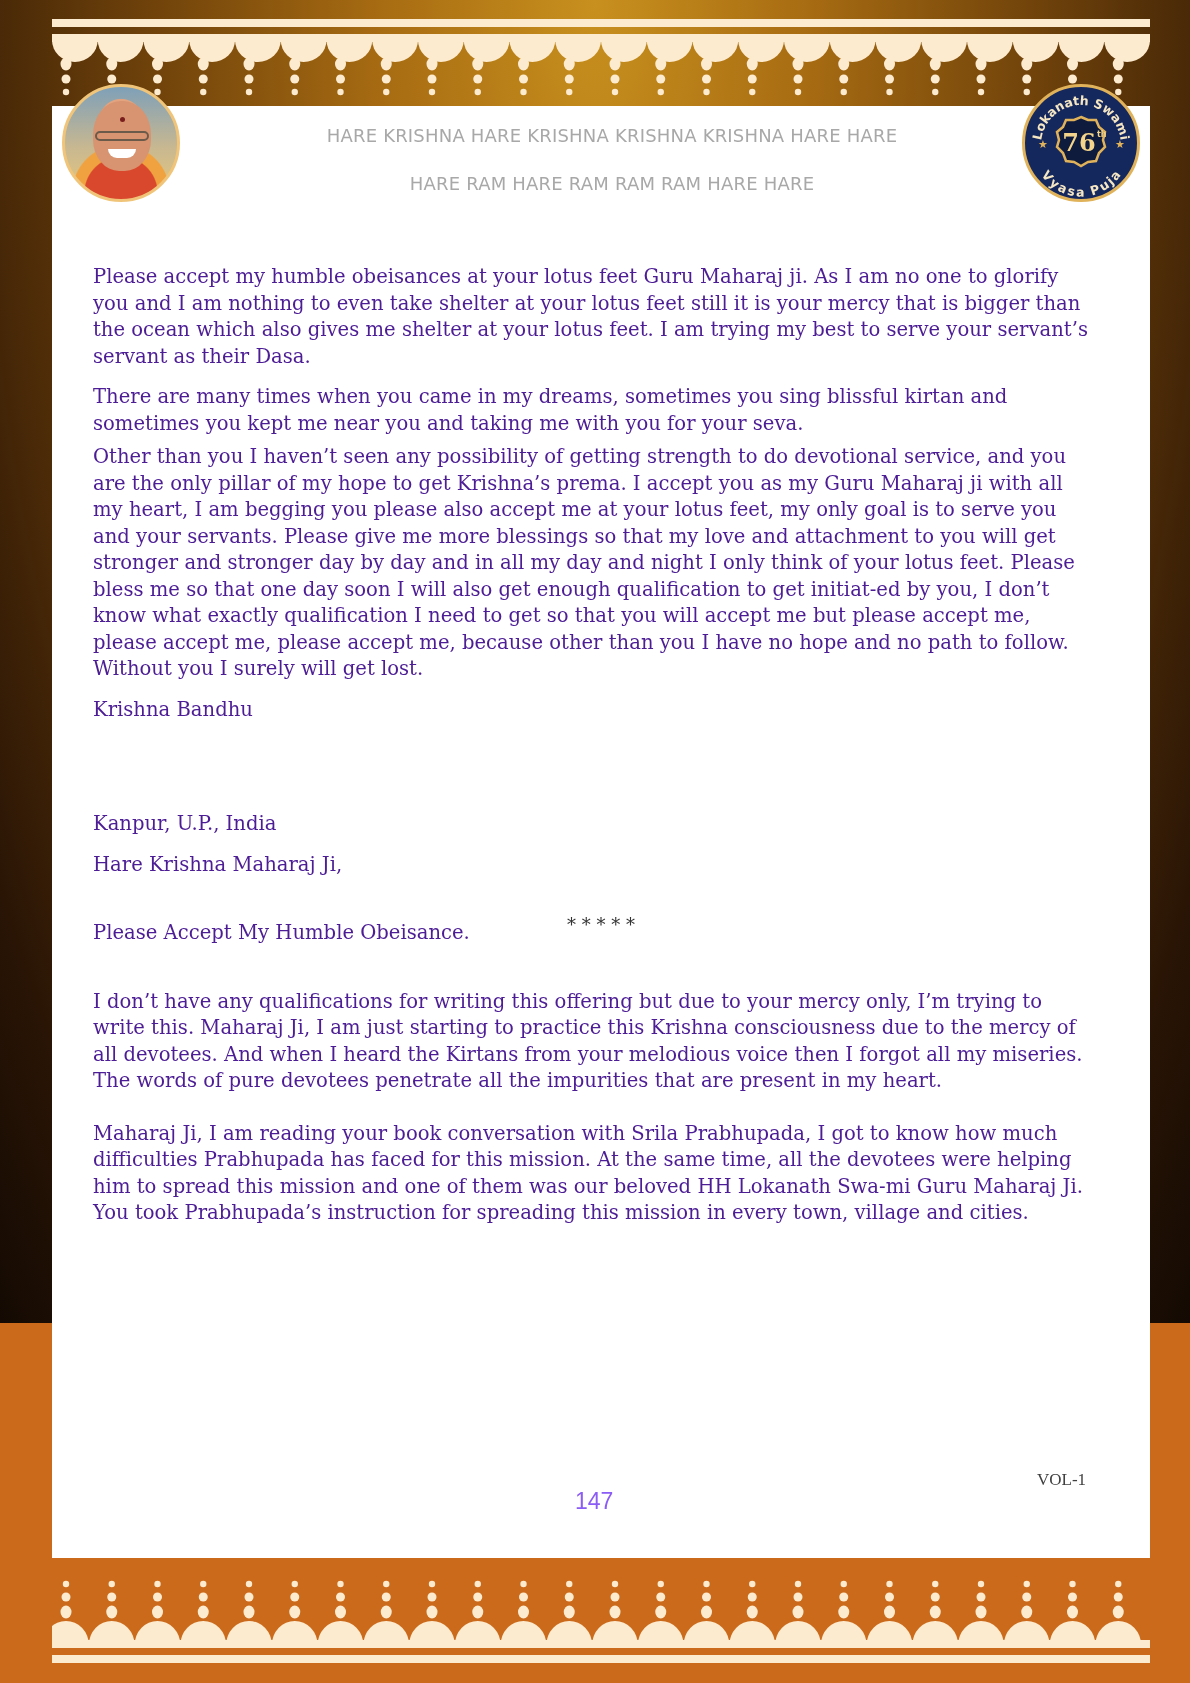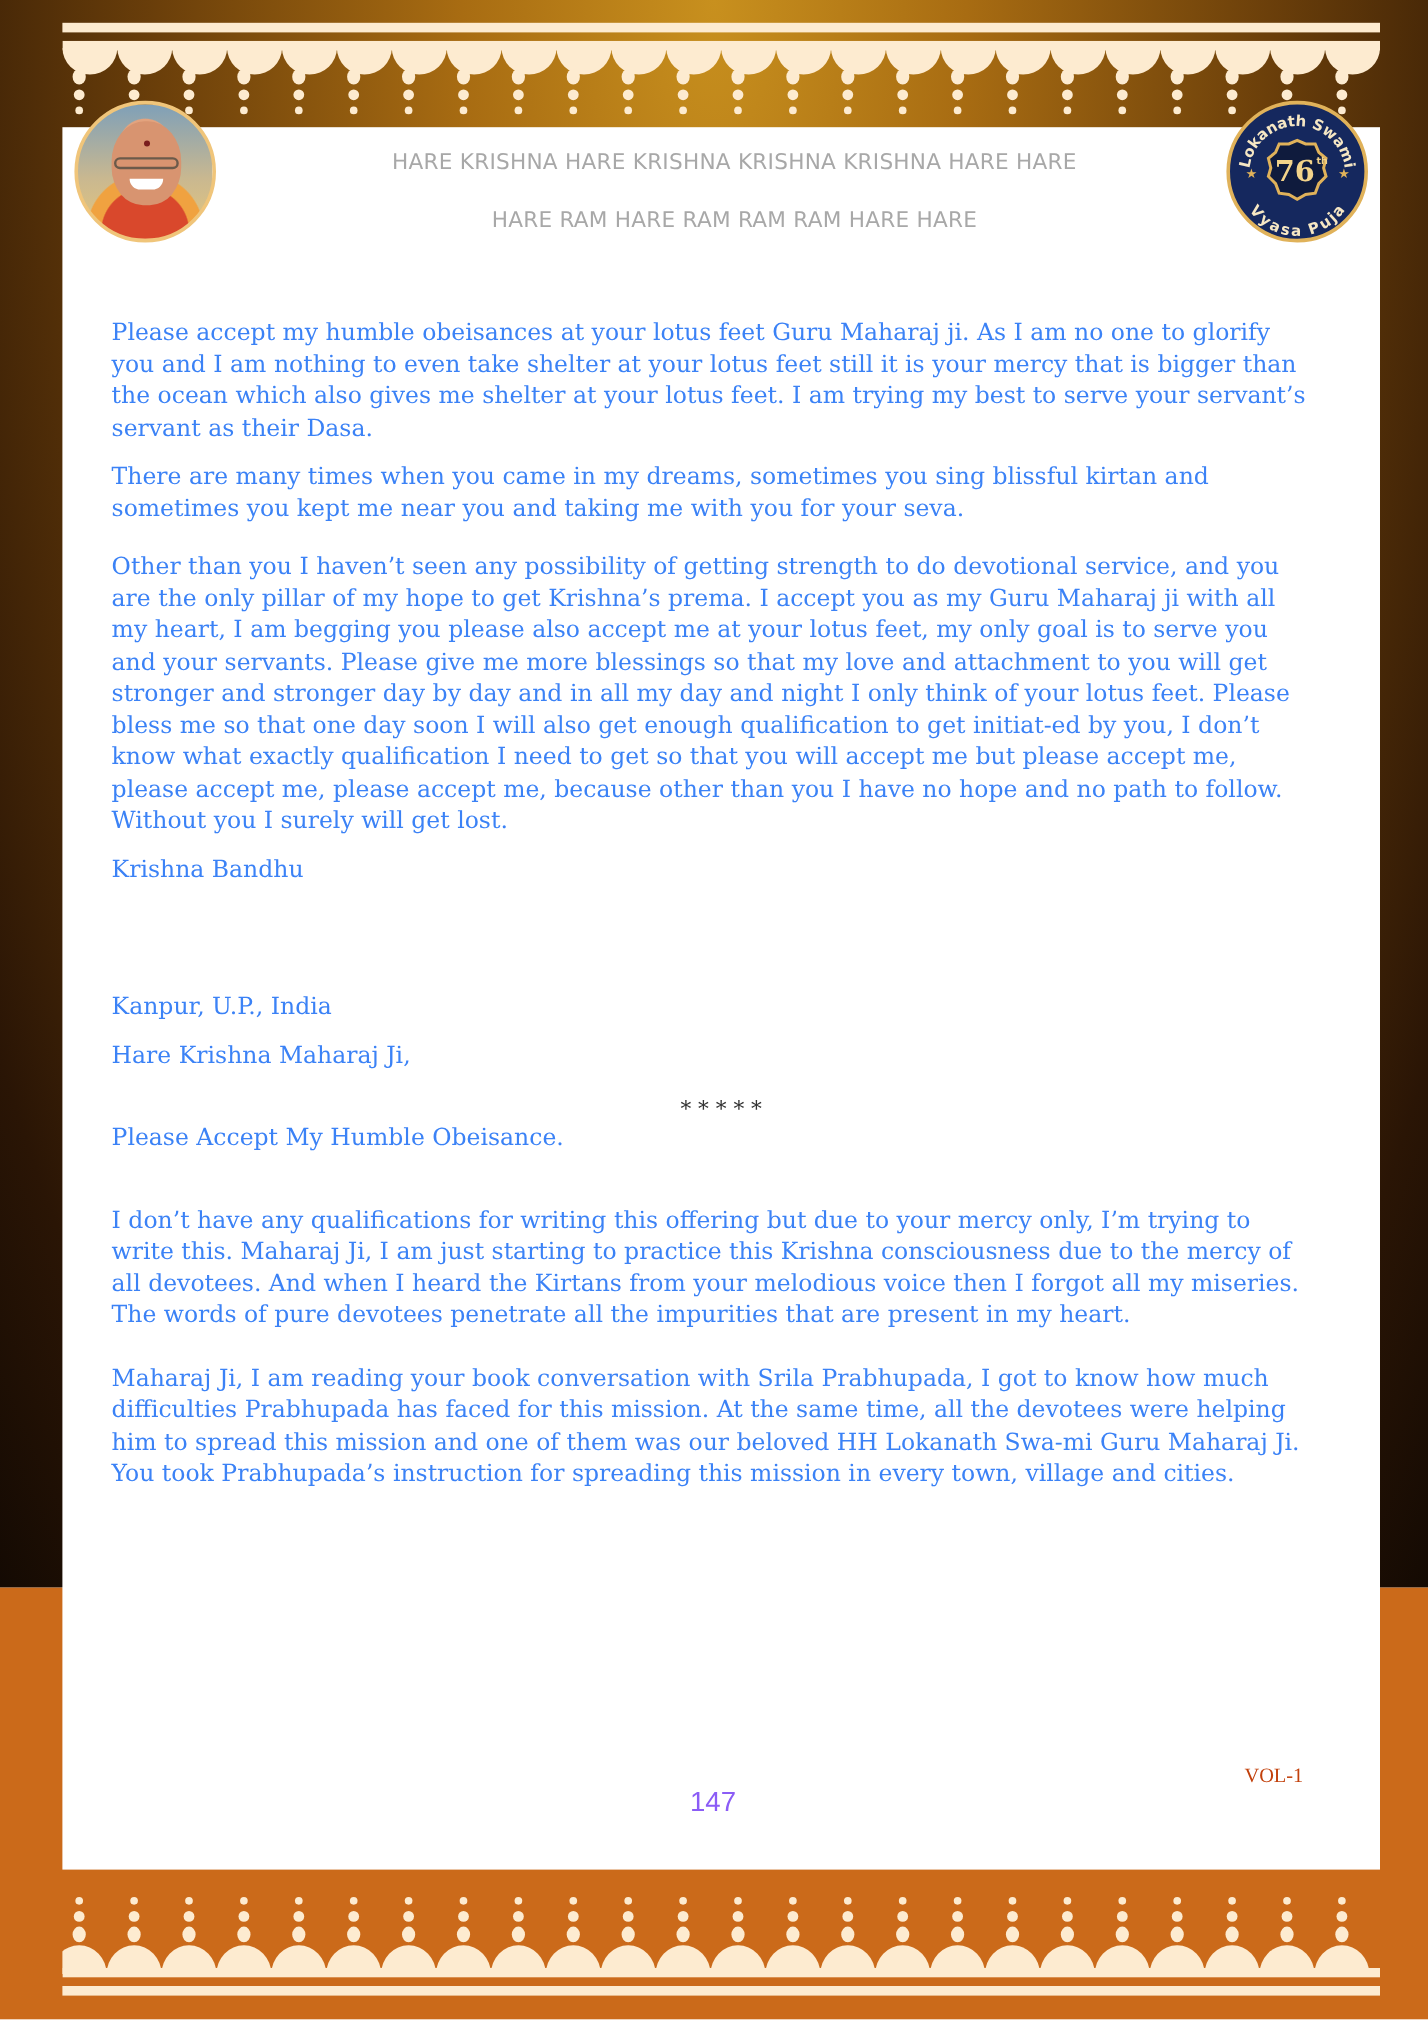--- a/index.html
+++ b/index.html
@@ -21,25 +21,25 @@
   .avatar .face { position:absolute; left:28px; top:14px; width:58px; height:70px; border-radius:48% 48% 45% 45%;
     background:#d89470; }
   .avatar .glasses { position:absolute; left:30px; top:44px; width:54px; height:10px; border:2px solid #6b5a4a; border-radius:6px; box-sizing:border-box; }
   .avatar .smile { position:absolute; left:43px; top:62px; width:28px; height:9px; background:#fff; border-radius:0 0 14px 14px; }
   .avatar .tilak { position:absolute; left:55px; top:30px; width:5px; height:5px; border-radius:50%; background:#7a1d1d; }
   .badge { position:absolute; left:1022px; top:84px; width:118px; height:118px; border-radius:50%;
     background:#15285e; border:3px solid #e0b25a; box-sizing:border-box; }
   .badge svg { position:absolute; left:0; top:0; }
   .mantra { position:absolute; left:180px; width:864px; text-align:center; color:#a8a8a8;
     font-family:"DejaVu Sans", sans-serif; font-size:18px; letter-spacing:0.2px; }
-  .content { position:absolute; left:93px; top:264px; width:1005px; color:#3b82f6;
+  .content { position:absolute; left:93px; top:264px; width:1005px; color:#4c1d95;
     font-family:"DejaVu Serif", serif; font-size:19.6px; line-height:26.5px; }
   .content p { margin:0; }
   .stars { position:absolute; left:0; width:1098px; text-align:center; font-size:18px; color:#333; }
-  .vol { position:absolute; left:1037px; top:1470px; font-family:"Liberation Serif", serif; font-size:17px; color:#c2410c; }
+  .vol { position:absolute; left:1037px; top:1470px; font-family:"Liberation Serif", serif; font-size:17px; color:#404040; }
   .pagenum { position:absolute; left:575px; top:1488px; font-family:"Liberation Sans", sans-serif; font-size:23px; color:#8b5cf6; }
 </style>
 </head>
 <body>
 
 <div class="bg-top"></div>
 <div class="bg-bottom"></div>
 
 <div class="rail" style="top:19px;height:8px;"></div>
 <svg class="border-svg" id="top-border" style="top:34px;" width="1098" height="70">
@@ -272,21 +272,21 @@
     <polygon points="56,30 63,33 71,33 74,40 80,45 78,53 80,60 74,66 71,74 63,75 56,79 49,75 41,74 38,66 32,60 34,53 32,45 38,40 41,33 49,33" fill="#0f1b3d" stroke="#e0b25a" stroke-width="2.5"></polygon>
     <text x="13" y="61" font-size="11" fill="#e0b25a" font-family="DejaVu Sans, sans-serif">★</text>
     <text x="90" y="61" font-size="11" fill="#e0b25a" font-family="DejaVu Sans, sans-serif">★</text>
     <text x="54" y="64" text-anchor="middle" font-family="DejaVu Serif, serif" font-weight="bold" font-size="24" fill="#f3d48a" id="badge-num">76</text>
     <text x="72" y="50" font-family="DejaVu Sans, sans-serif" font-weight="bold" font-size="8" fill="#f3d48a" id="badge-suf">th</text>
   </svg>
 </div>
 
 <div class="content">
   <p style="margin-bottom:14px;">Please accept my humble obeisances at your lotus feet Guru Maharaj ji. As I am no one to glorify you and I am nothing to even take shelter at your lotus feet still it is your mercy that is bigger than the ocean which also gives me shelter at your lotus feet. I am trying my best to serve your servant’s servant as their Dasa.</p>
-  <p style="margin-bottom:22px;">There are many times when you came in my dreams, sometimes you sing blissful kirtan and sometimes you kept me near you and taking me with you for your seva.</p>
+  <p style="margin-bottom:7px;">There are many times when you came in my dreams, sometimes you sing blissful kirtan and sometimes you kept me near you and taking me with you for your seva.</p>
   <p style="margin-bottom:14px;">Other than you I haven’t seen any possibility of getting strength to do devotional service, and you are the only pillar of my hope to get Krishna’s prema. I accept you as my Guru Maharaj ji with all my heart, I am begging you please also accept me at your lotus feet, my only goal is to serve you and your servants. Please give me more blessings so that my love and attachment to you will get stronger and stronger day by day and in all my day and night I only think of your lotus feet. Please bless me so that one day soon I will also get enough qualification to get initiat-ed by you, I don’t know what exactly qualification I need to get so that you will accept me but please accept me, please accept me, please accept me, because other than you I have no hope and no path to follow. Without you I surely will get lost.</p>
   <p style="margin-bottom:88px;">Krishna Bandhu</p>
   <p style="margin-bottom:14px;">Kanpur, U.P., India</p>
   <p style="margin-bottom:42px;">Hare Krishna Maharaj Ji,</p>
   <p style="margin-bottom:42px;">Please Accept My Humble Obeisance.</p>
   <p style="margin-bottom:26px;">I don’t have any qualifications for writing this offering but due to your mercy only, I’m trying to write this. Maharaj Ji, I am just starting to practice this Krishna consciousness due to the mercy of all devotees. And when I heard the Kirtans from your melodious voice then I forgot all my miseries. The words of pure devotees penetrate all the impurities that are present in my heart.</p>
   <p>Maharaj Ji, I am reading your book conversation with Srila Prabhupada, I got to know how much difficulties Prabhupada has faced for this mission. At the same time, all the devotees were helping him to spread this mission and one of them was our beloved HH Lokanath Swa-mi Guru Maharaj Ji. You took Prabhupada’s instruction for spreading this mission in every town, village and cities.</p>
 </div>
 
 <div class="vol">VOL-1</div>

